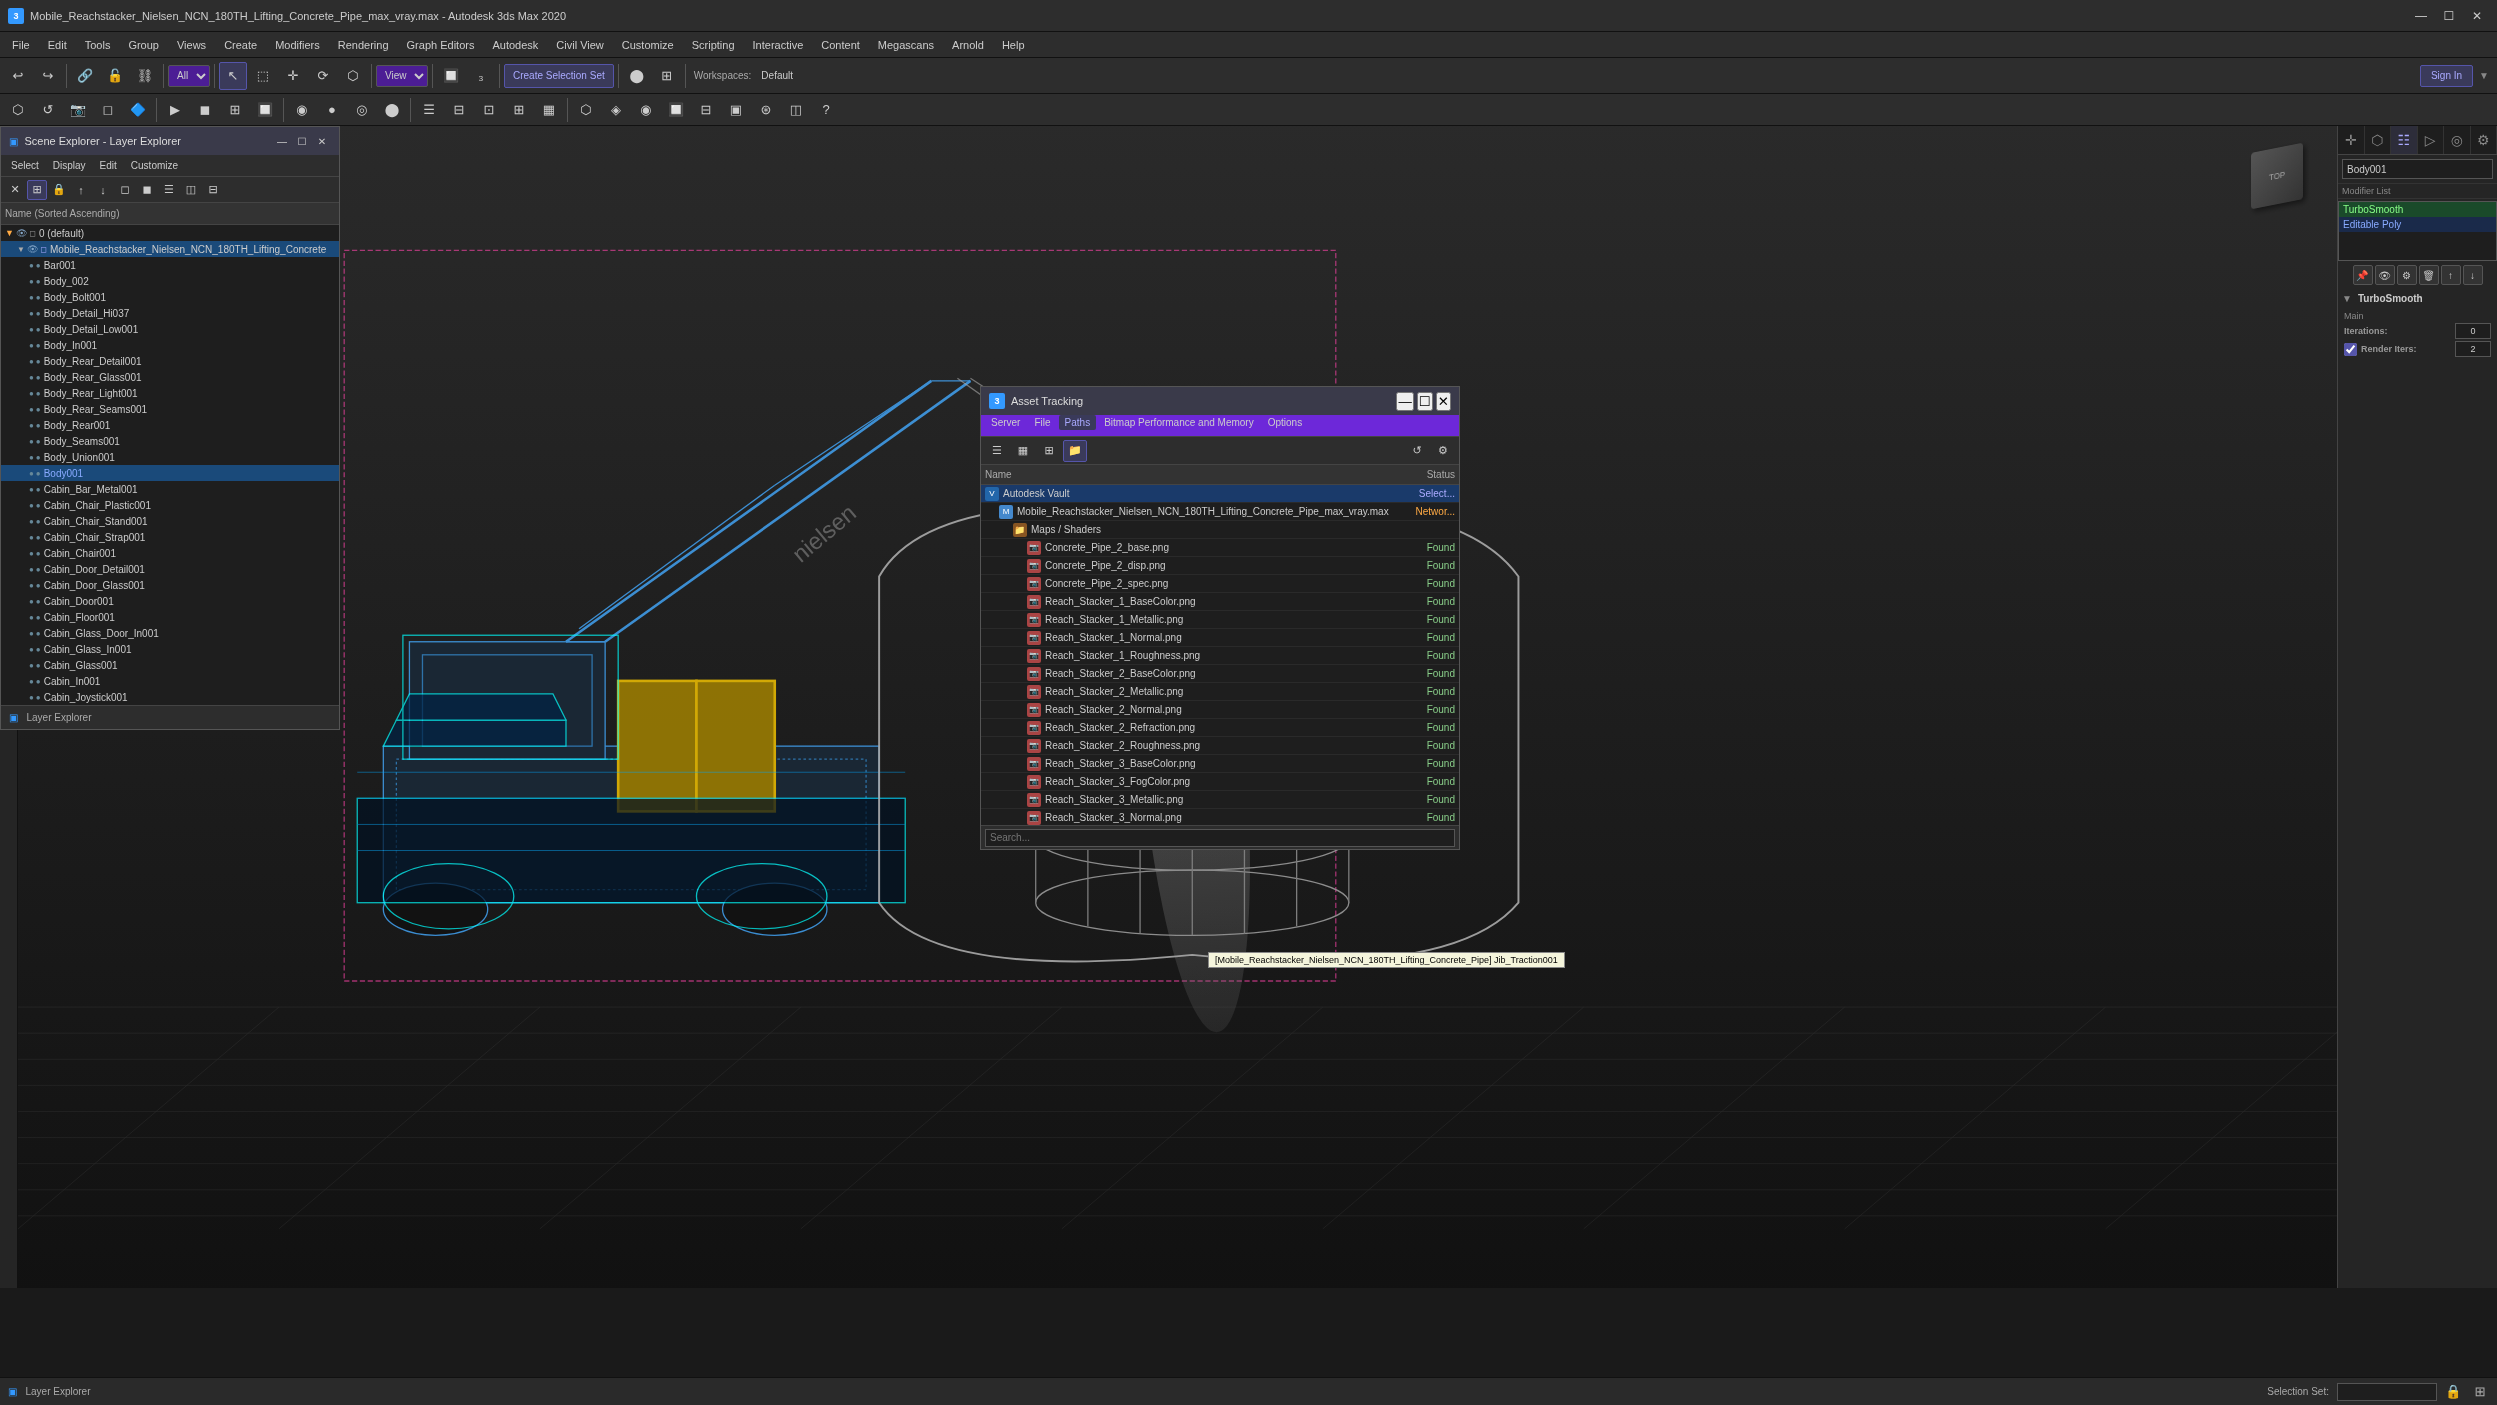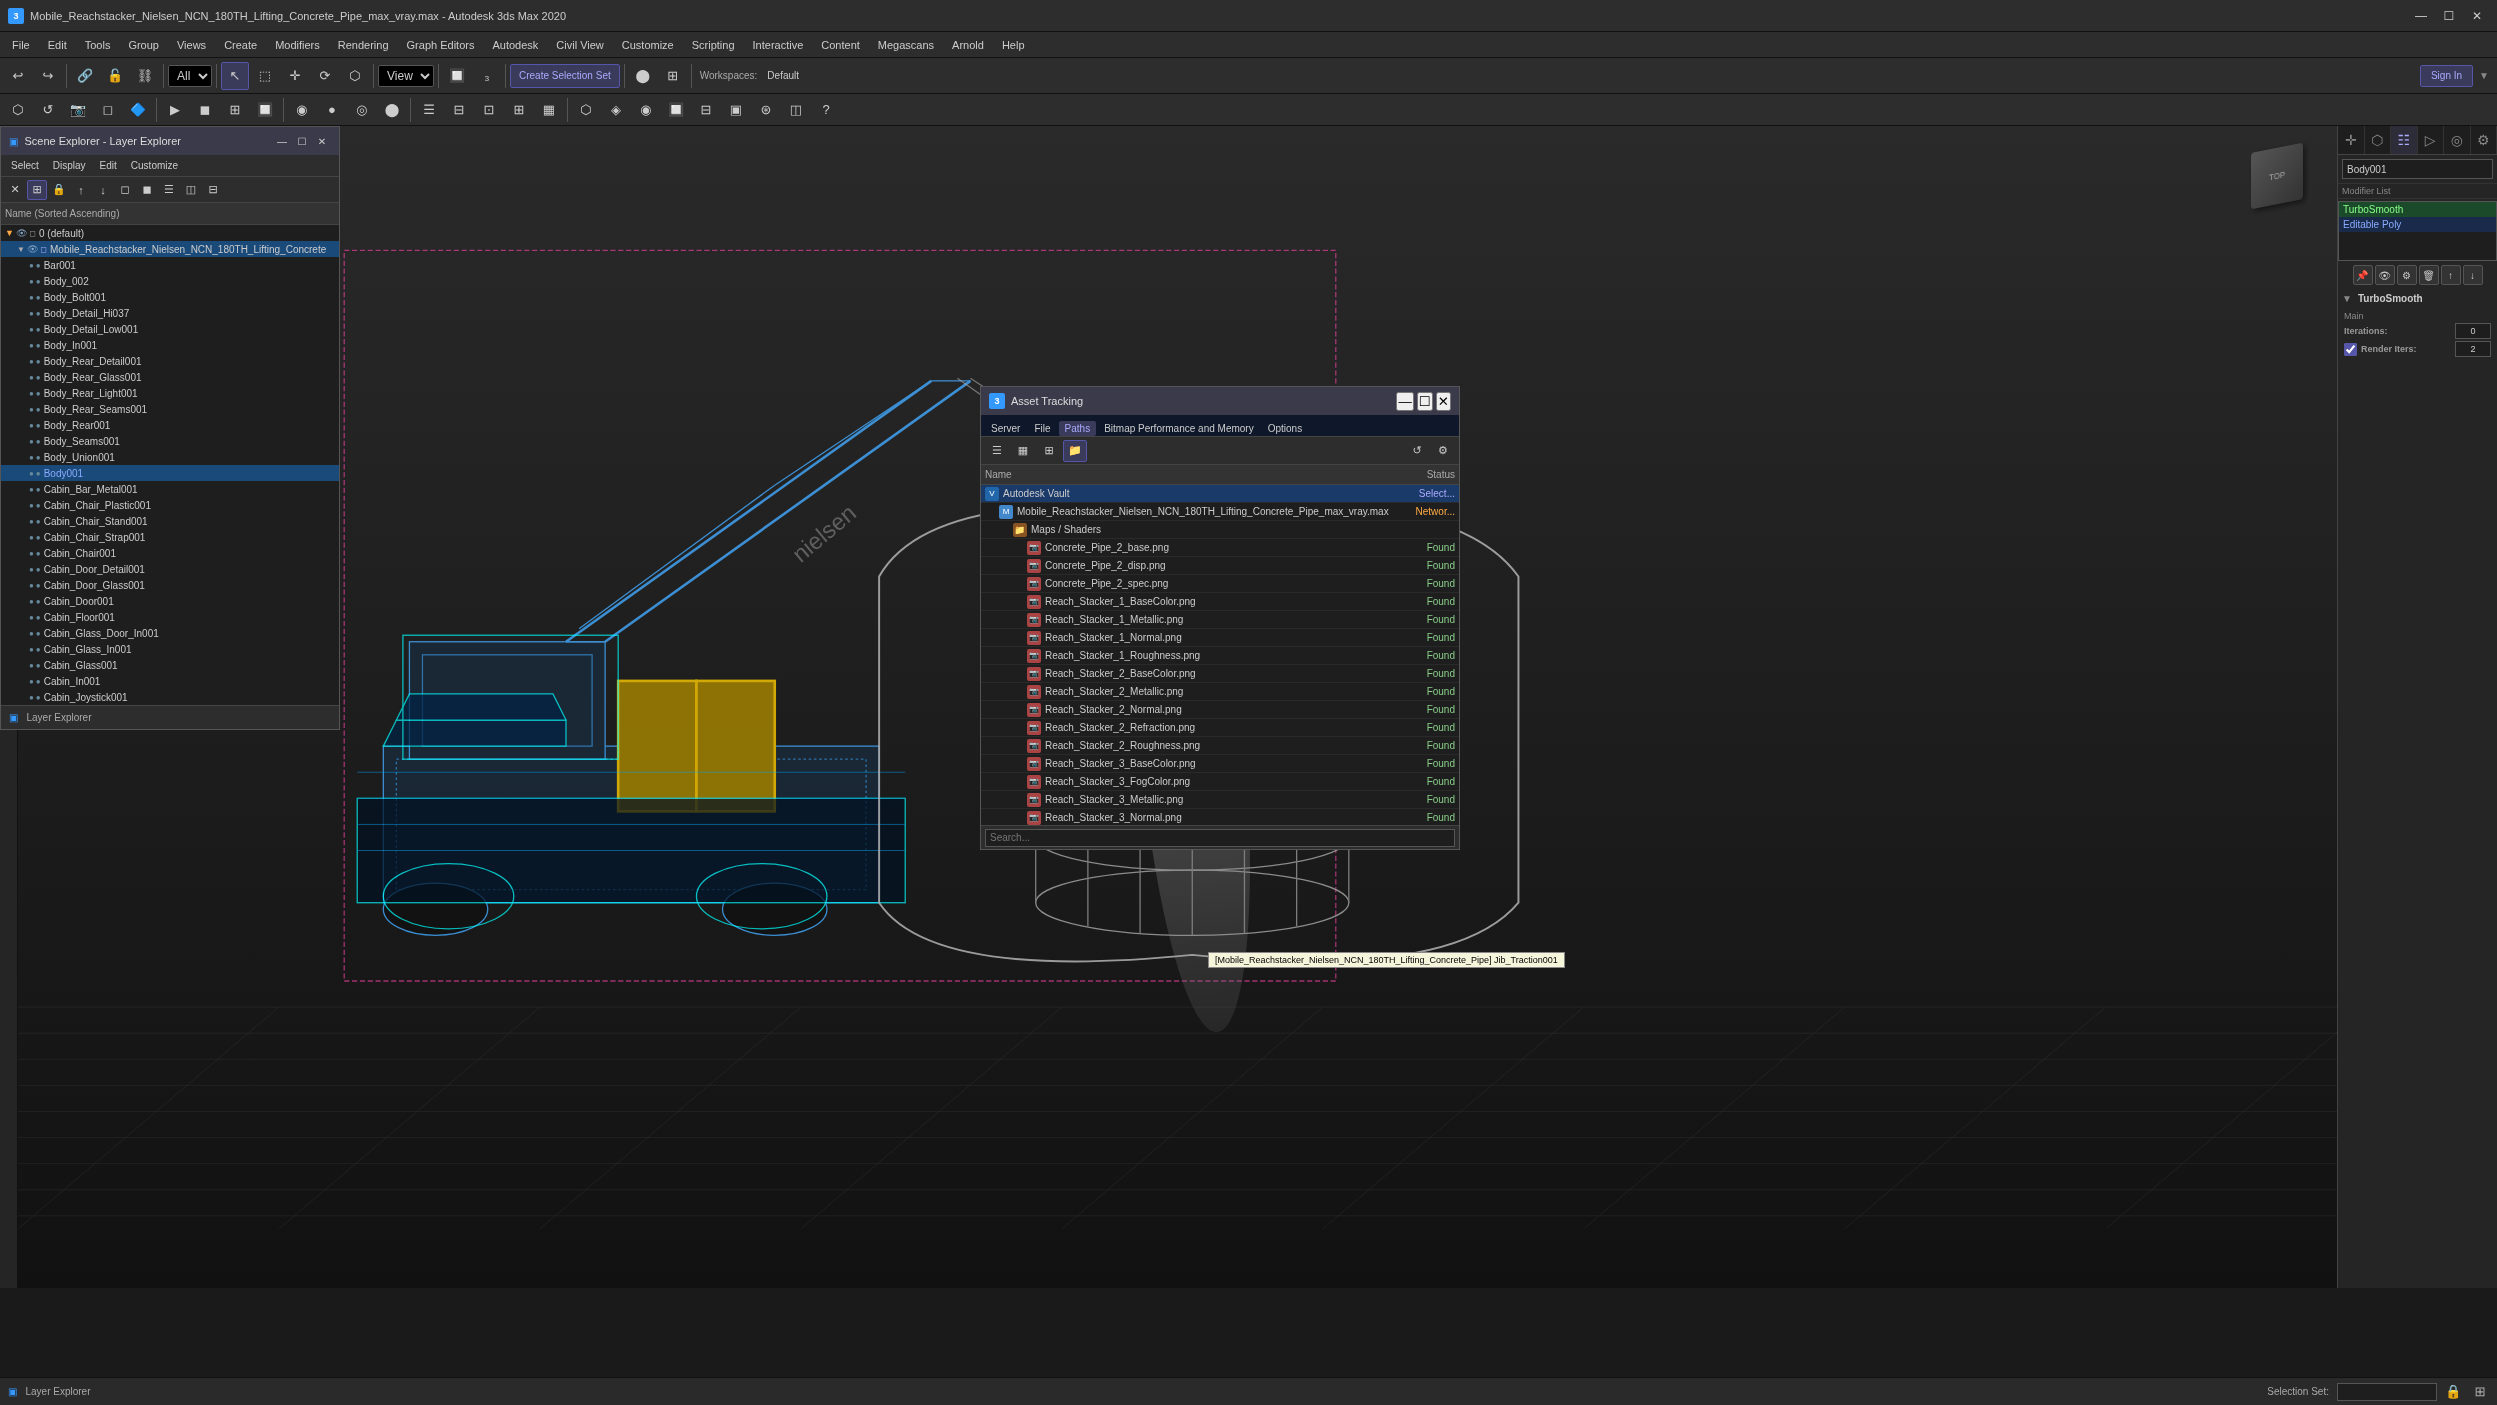--- a/index.html
+++ b/index.html
@@ -90,26 +90,26 @@
       display: flex; align-items: center; justify-content: center;
       border-radius: 2px;
     }
     .toolbar-btn.active { background: #3a3a5a; border-color: #5555aa; }
     .toolbar-separator {
       width: 1px; height: 24px;
       background: #555;
       margin: 0 2px;
     }
     .toolbar-select {
-      background: #000000;
+      background: #4c1d95;
       border: 1px solid #555;
       color: #ccc;
       height: 22px;
       padding: 0 4px;
-      font-size: 12px;
+      font-size: 10px;
       border-radius: 2px;
       cursor: pointer;
     }
     .create-selection-btn {
       background: #3a3a5a;
       border: 1px solid #5555aa;
       color: #aaaaff;
       height: 24px;
       padding: 0 8px;
       font-size: 10px;
@@ -482,24 +482,24 @@
       gap: 6px;
     }
     #asset-tracking .at-icon {
       width: 16px; height: 16px;
       background: #3399ff;
       border-radius: 2px;
       display: flex; align-items: center; justify-content: center;
       font-size: 9px; color: white; font-weight: bold;
     }
     .at-menu {
-      background: #0f172a;
+      background: #6d28d9;
       height: 22px;
       display: flex;
-      align-items: flex-end;
+      align-items: flex-start;
       padding: 0 4px;
       gap: 2px;
       border-bottom: 1px solid #444;
     }
     .at-menu-item {
       padding: 2px 6px;
       font-size: 10px;
       color: #ccc;
       cursor: pointer;
       border-radius: 2px;

